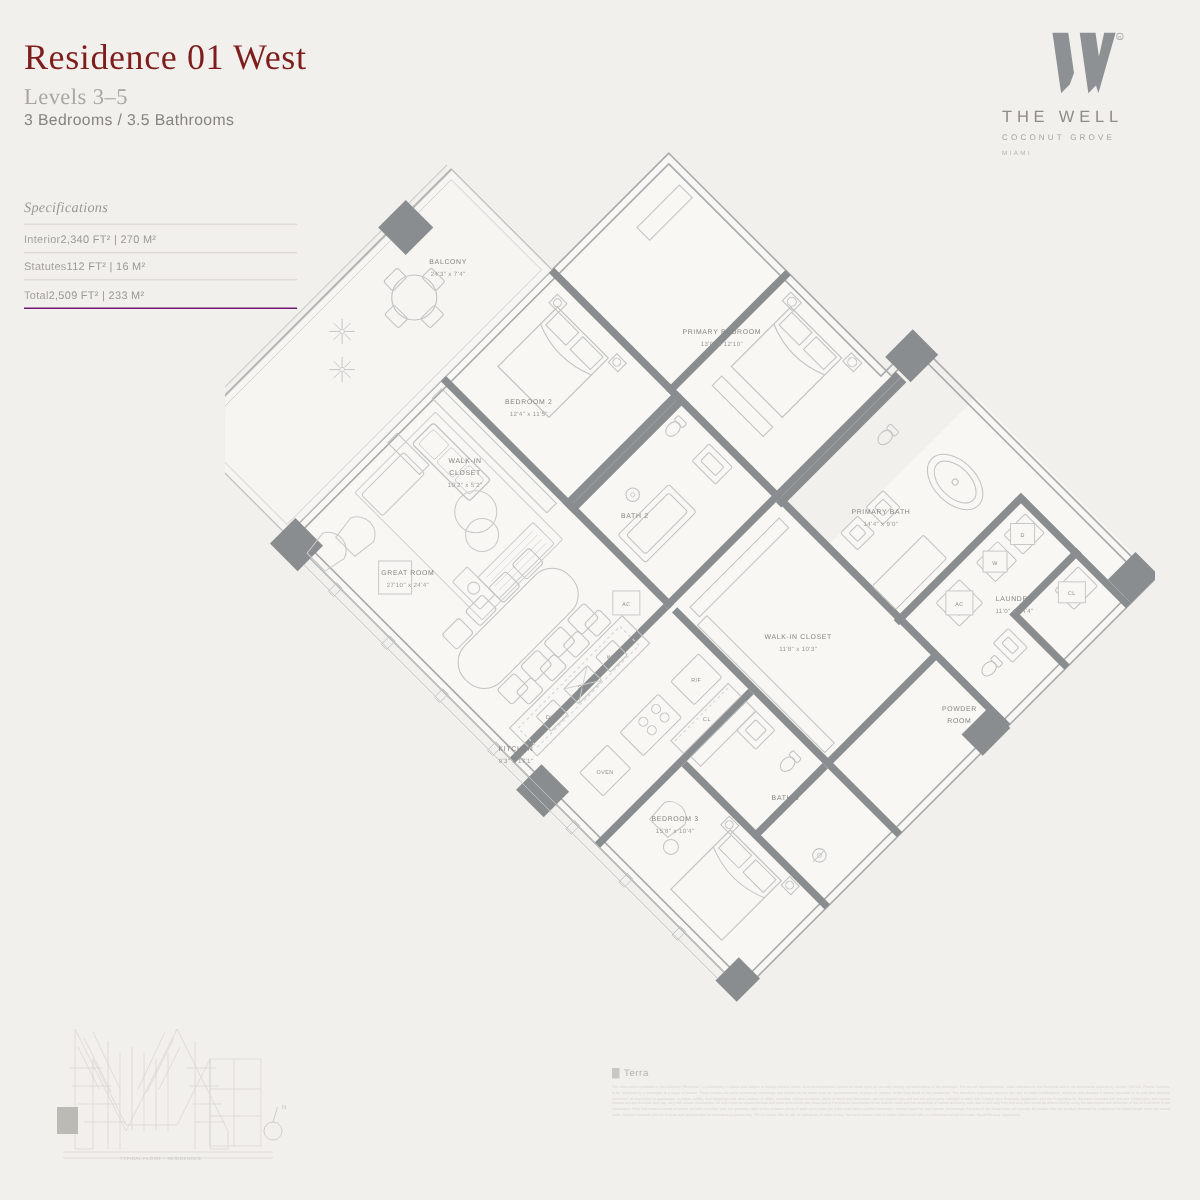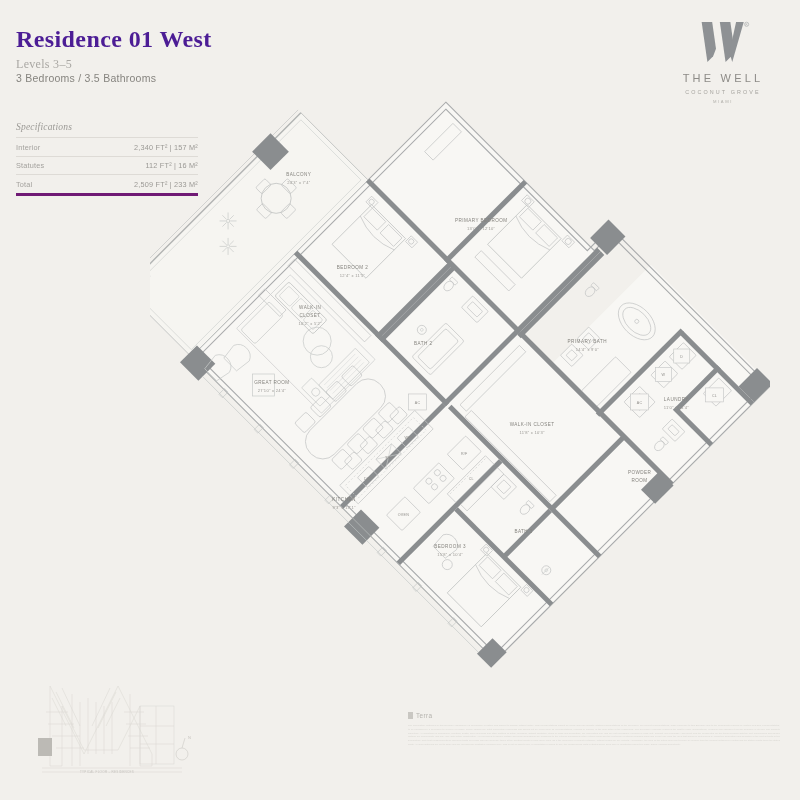--- a/index.html
+++ b/index.html
@@ -10,48 +10,48 @@
     color:#8c8a86;
     overflow:hidden;
     position:relative;
   }
   .page{position:absolute;inset:0;}
 
   
   .hdr{position:absolute;left:16px;top:26px;width:360px;}
   .title{
     font-family:"Liberation Serif",serif;
-    font-size:24px;font-weight:700;letter-spacing:.4px;
-    color:#4c1d95;line-height:1.1;margin:0;
+    font-size:24px;font-weight:400;letter-spacing:.4px;
+    color:#7f1d1d;line-height:1.1;margin:0;
   }
   .levels{
     font-family:"Liberation Serif",serif;
-    font-size:12px;color:#a9a7a3;margin-top:5px;letter-spacing:.3px;
+    font-size:15px;color:#a9a7a3;margin-top:5px;letter-spacing:.3px;
   }
   .beds{
     font-size:10.5px;color:#86847f;letter-spacing:.25px;
   }
 
   
-  .spec{position:absolute;left:16px;top:122px;width:182px;}
+  .spec{position:absolute;left:16px;top:134px;width:182px;}
   .spec-title{
     font-family:"Liberation Serif",serif;font-style:italic;
     font-size:9.5px;color:#9b9995;letter-spacing:.2px;margin-bottom:5px;
   }
   .spec-row{
-    display:flex;justify-content:space-between;align-items:center;
+    display:flex;justify-content:flex-start;align-items:center;
     border-top:1px solid #dedbd6;
     padding:4.5px 0 4px 0;
     font-size:7.3px;color:#a3a19d;letter-spacing:.2px;
   }
-  .spec-row:last-child{border-bottom:3px solid #701a75;}
+  .spec-row:last-child{border-bottom:1px solid #701a75;}
   .spec-val{color:#9b9995;}
 
   
-  .brand{position:absolute;right:22px;top:20px;width:110px;text-align:center;}
+  .brand{position:absolute;right:22px;top:20px;width:110px;}
   .brand .wmark{height:44px;display:block;margin:0 auto;}
   .brand .bname{
     font-size:11px;letter-spacing:3.2px;color:#8d8b87;margin-top:8px;
   }
   .brand .bsub{
     font-size:5.4px;letter-spacing:2.1px;color:#a6a49f;margin-top:5px;
   }
   .brand .bcity{
     font-size:4.2px;letter-spacing:1.6px;color:#b3b1ac;margin-top:4px;
   }
@@ -100,21 +100,21 @@
     <div class="title">Residence 01 West</div>
     <div class="levels">Levels 3–5</div>
     <div class="beds">3 Bedrooms / 3.5 Bathrooms</div>
   </div>
 
   <div class="spec">
     <div class="spec-title">Specifications</div>
 
     <div class="spec-row">
       <span>Interior</span>
-      <span class="spec-val">2,340 FT² | 157 M²</span>
+      <span class="spec-val">2,340 FT² | 270 M²</span>
     </div>
     <div class="spec-row">
       <span>Statutes</span>
       <span class="spec-val">112 FT² | 16 M²</span>
     </div>
     <div class="spec-row">
       <span>Total</span>
       <span class="spec-val">2,509 FT² | 233 M²</span>
     </div>
   </div>

